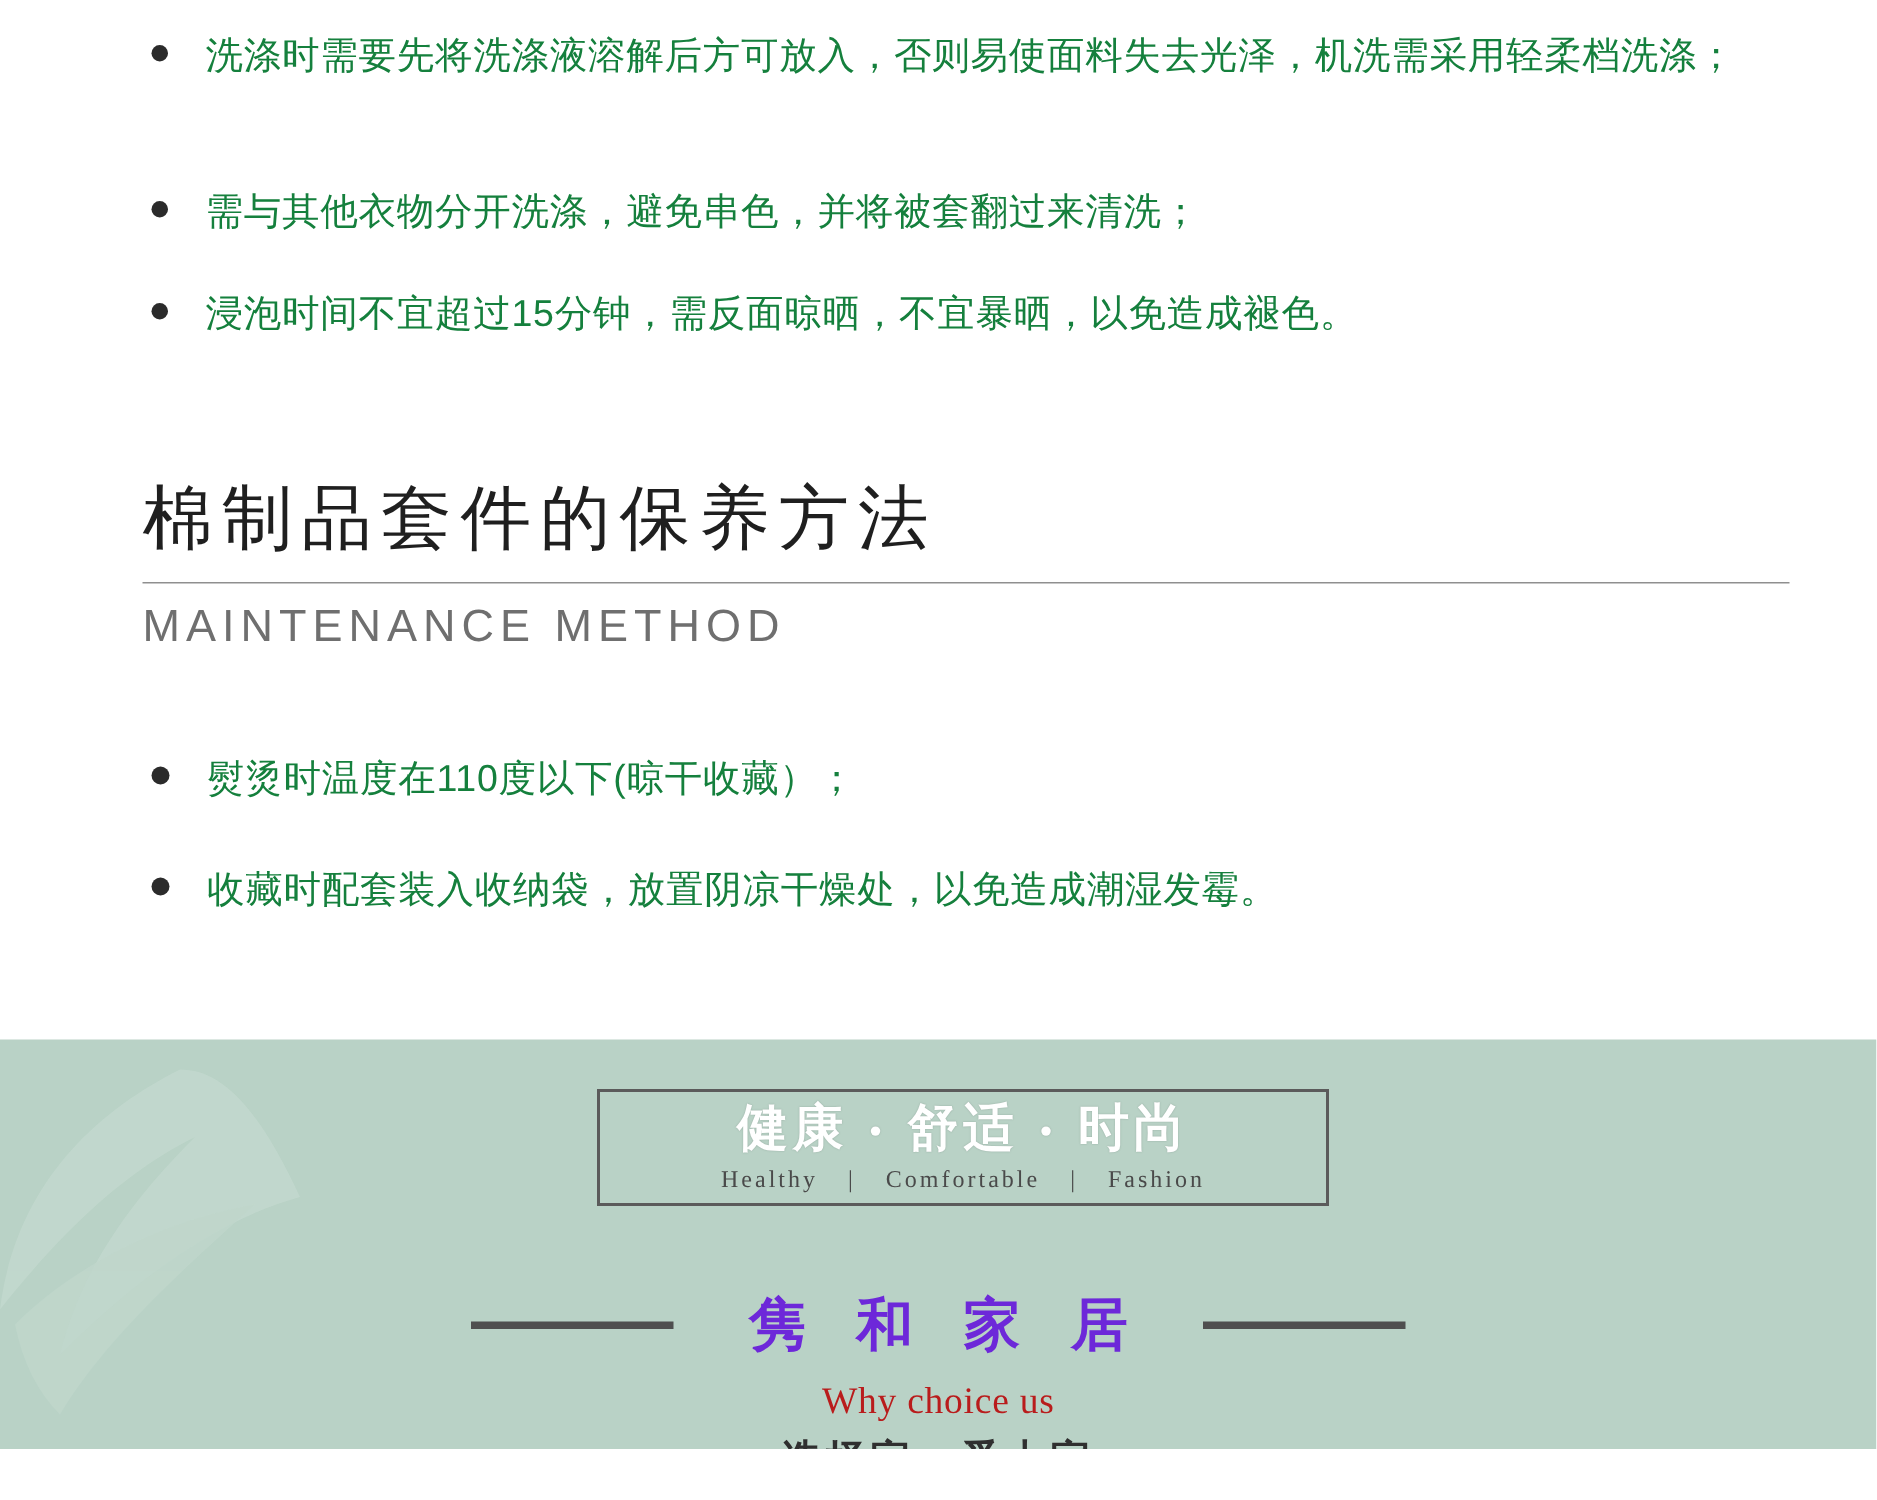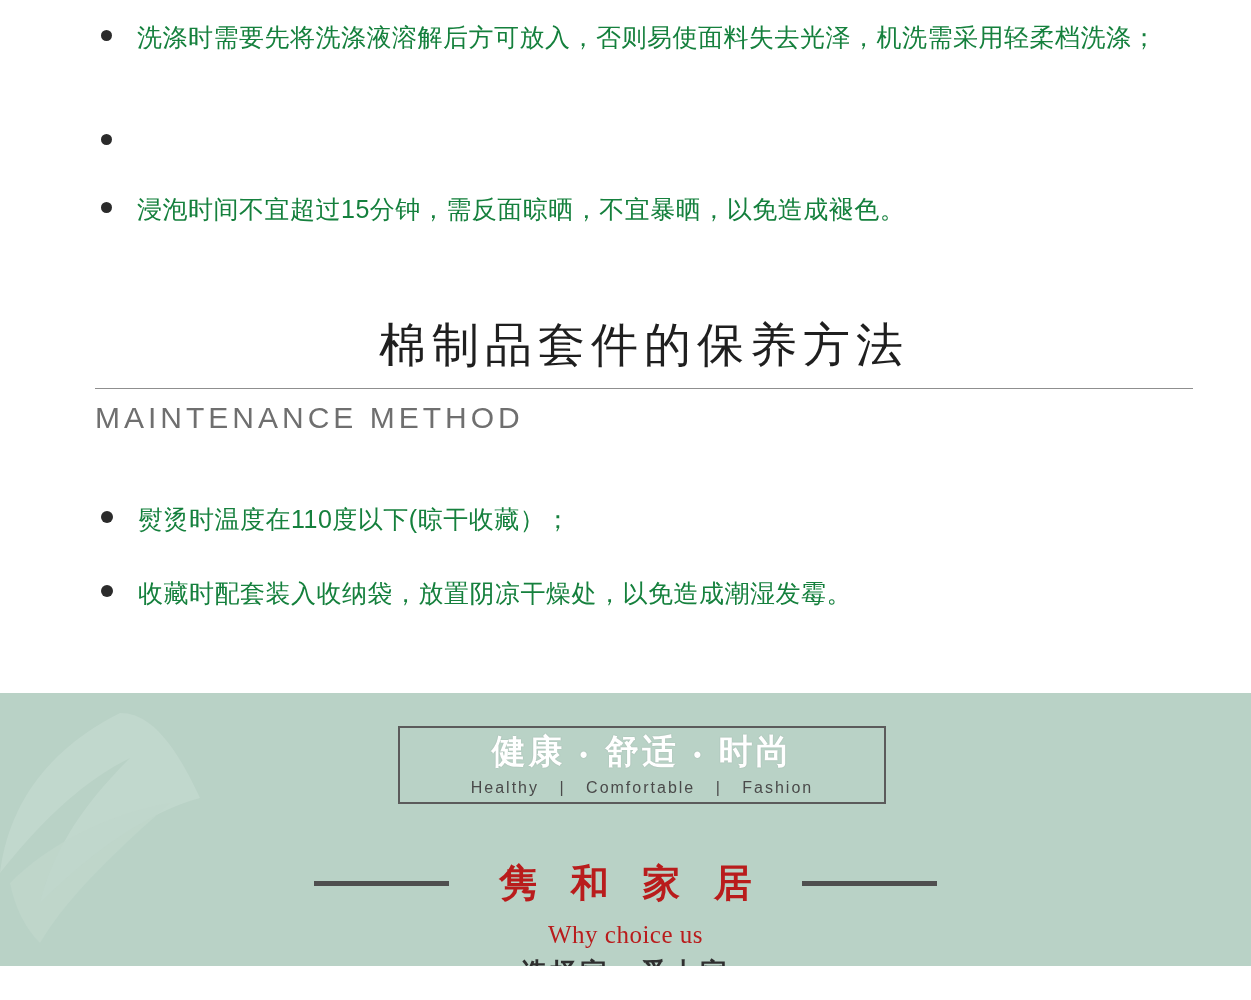--- a/index.html
+++ b/index.html
@@ -63,21 +63,20 @@
   }
   .heading-cn {
     font-size: 47px;
     color: #1f1f1f;
     letter-spacing: 6px;
     line-height: 70px;
     font-weight: 400;
     margin: 0;
     padding: 0 0 8px 0;
     border-bottom: 1px solid #8f8f8f;
-    text-align: center;
   }
   .heading-en {
     font-size: 30px;
     color: #6f6f6f;
     letter-spacing: 4px;
     line-height: 46px;
     margin: 6px 0 0 0;
     font-weight: 400;
   }
 
@@ -128,21 +127,21 @@
     white-space: nowrap;
     text-shadow: 0 0 1px rgba(90,110,100,0.5);
   }
   .logo-cn .sep {
     color: #ffffff;
     font-size: 22px;
     vertical-align: middle;
     padding: 0 2px;
   }
   .logo-en {
-    font-family: Liberation Sans, sans-serif;
+    font-family: Liberation Serif, serif;
     font-size: 16px;
     color: #4a4a4a;
     letter-spacing: 2px;
     line-height: 22px;
     white-space: nowrap;
     margin-top: 2px;
   }
   .logo-en .bar {
     padding: 0 14px;
     color: #4a4a4a;
@@ -158,21 +157,21 @@
     justify-content: center;
   }
   .brand-line {
     width: 135px;
     height: 5px;
     background: #4f4f4f;
   }
   .brand-name {
     font-family: "Liberation Serif", serif;
     font-size: 38px;
-    color: #b91c1c;
+    color: #6d28d9;
     letter-spacing: 12px;
     padding: 0 38px 0 50px;
     font-weight: 700;
     white-space: nowrap;
   }
 
   .why-line {
     position: absolute;
     left: 0;
     top: 228px;
@@ -202,20 +201,21 @@
 
   <div class="section-top">
 
     <div class="bullet-row b1">
       <span class="bullet-dot"></span>
       <span class="bullet-text">洗涤时需要先将洗涤液溶解后方可放入，否则易使面料失去光泽，机洗需采用轻柔档洗涤；</span>
     </div>
 
     <div class="bullet-row b2">
       <span class="bullet-dot"></span>
+      <span class="bullet-text">需与其他衣物分开洗涤，避免串色，并将被套翻过来清洗；</span>
     </div>
 
     <div class="bullet-row b3">
       <span class="bullet-dot"></span>
       <span class="bullet-text">浸泡时间不宜超过15分钟，需反面晾晒，不宜暴晒，以免造成褪色。</span>
     </div>
 
   </div>
 
   <div class="heading-block">

